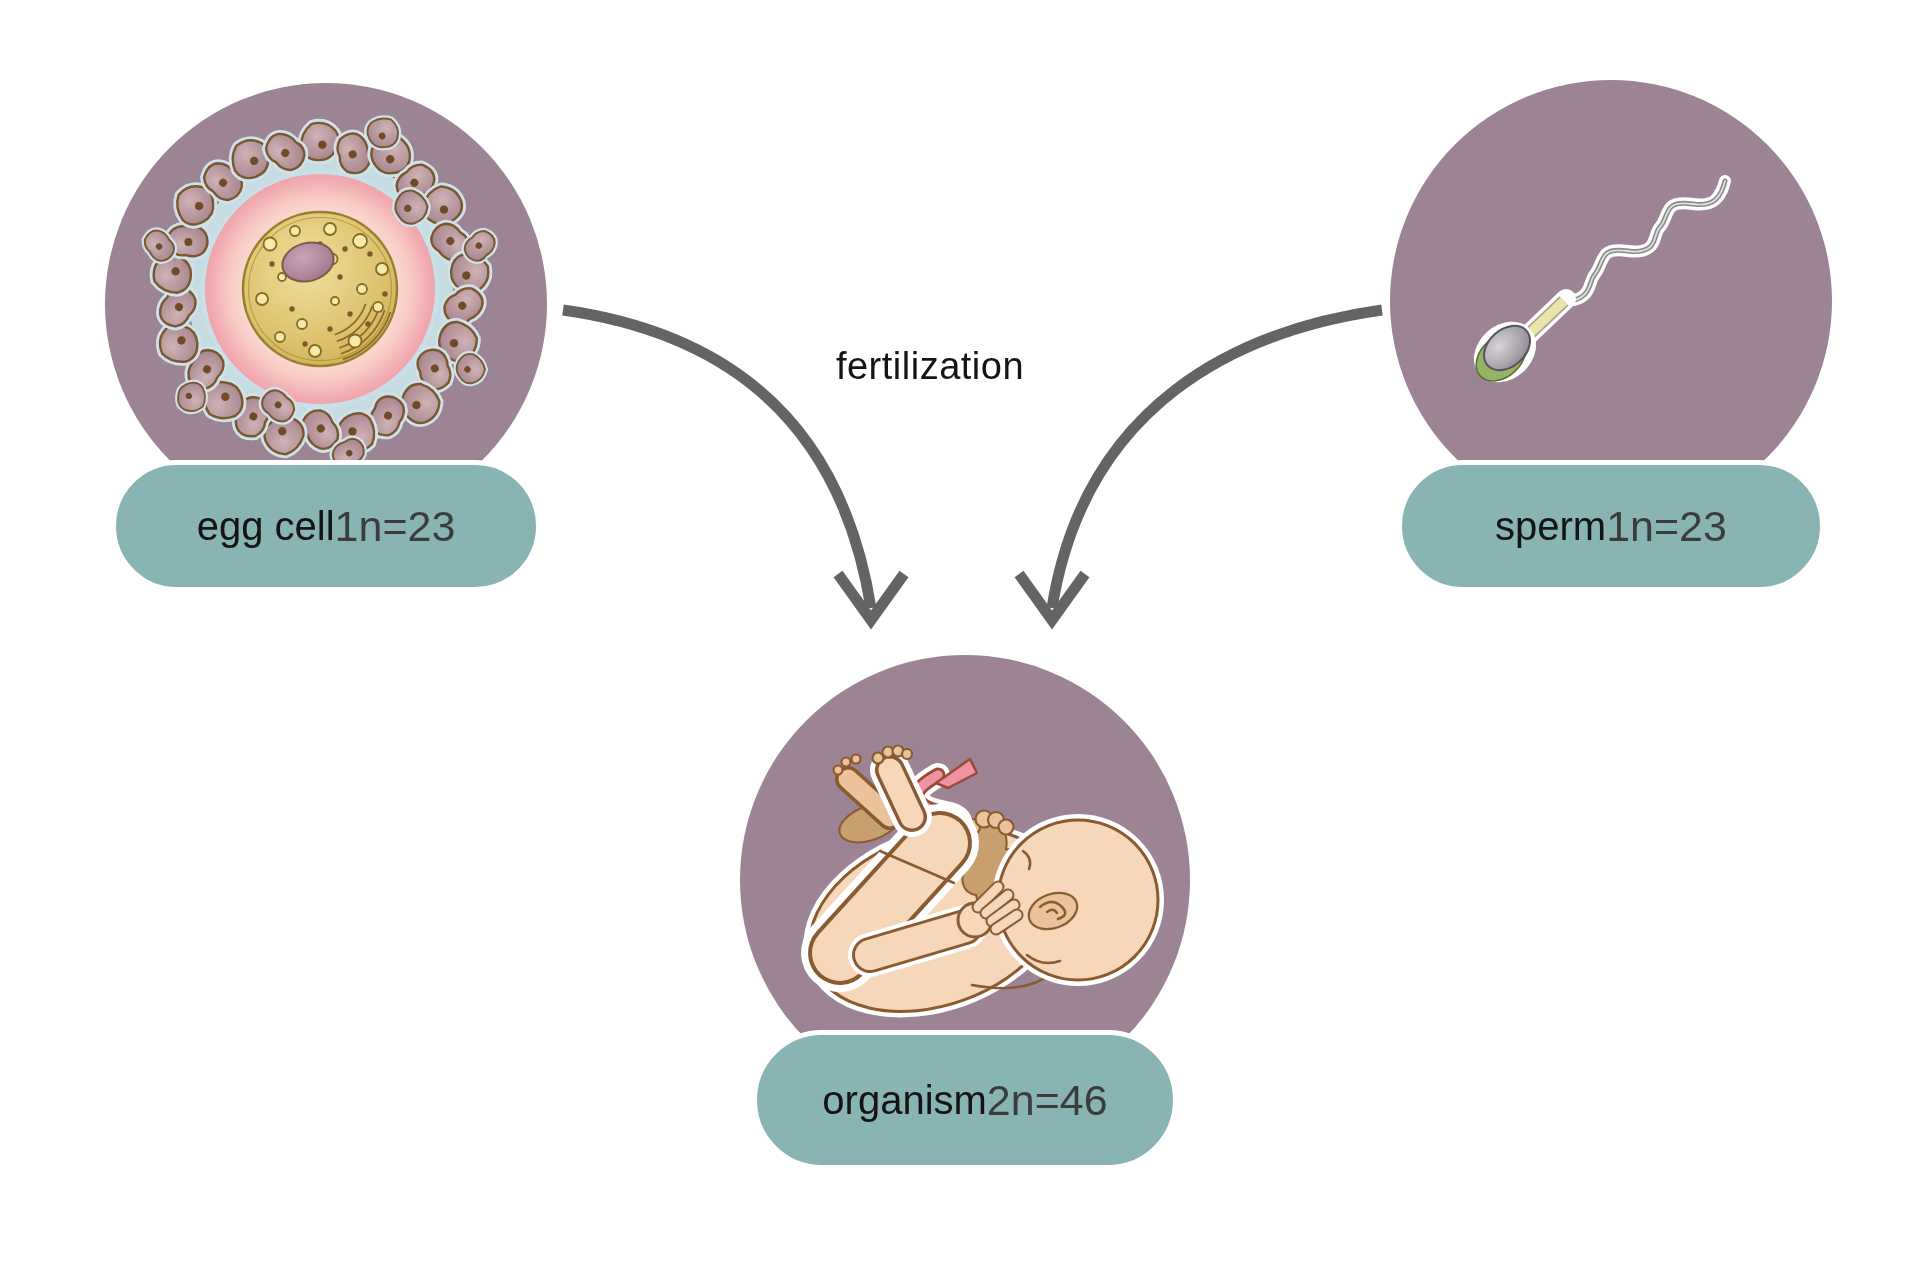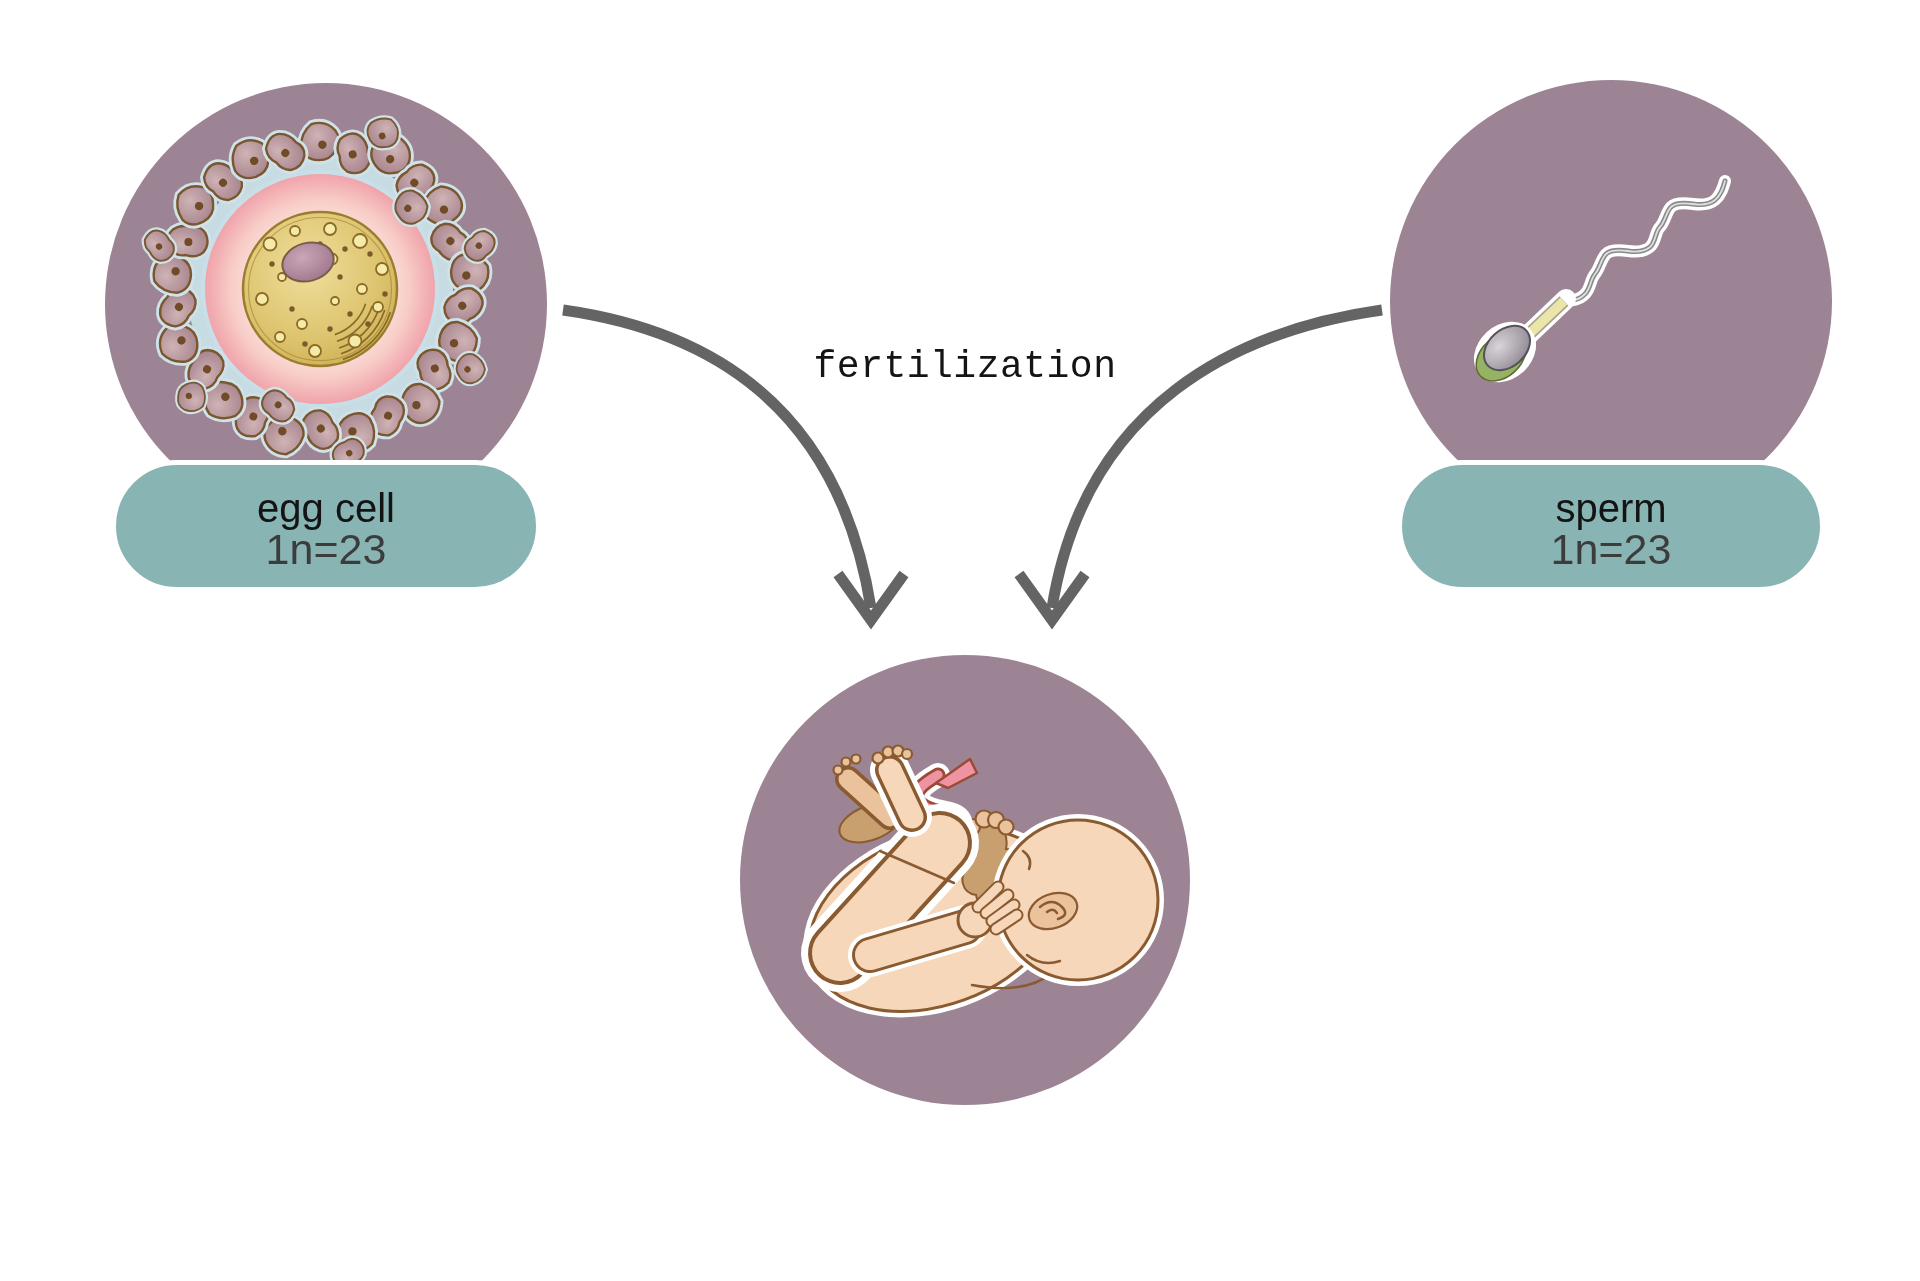--- a/index.html
+++ b/index.html
@@ -6,34 +6,34 @@
   body{
     width:1920px;height:1281px;position:relative;overflow:hidden;
     background:var(--background,#ffffff);
     font-family:"Liberation Sans", sans-serif;
   }
   .canvas{position:absolute;inset:0;width:1920px;height:1281px}
   .overlay{position:absolute;left:0;top:0;width:1920px;height:1281px;z-index:2;pointer-events:none}
   .arrow-shaft{fill:none;stroke:var(--arrow,#646464);stroke-width:11px}
   .arrow-head{fill:none;stroke:var(--arrow,#646464);stroke-width:11px;stroke-linejoin:miter}
   .fert-label{
-    position:absolute;left:965px;top:345px;transform:translateX(-50%);
-    font-size:38px;letter-spacing:.5px;color:var(--ink,#141414);z-index:3;white-space:nowrap;font-family:Liberation Mono, monospace;
+    position:absolute;left:930px;top:345px;transform:translateX(-50%);
+    font-size:38px;letter-spacing:.5px;color:var(--ink,#141414);z-index:3;white-space:nowrap;
   }
   .node{position:absolute}
   .circle{
     position:absolute;left:0;top:0;border-radius:50%;
     background:var(--circle,#9c8494);z-index:1;
   }
   .circle svg{position:absolute;left:0;top:0}
   .pill{
     position:absolute;left:50%;transform:translateX(-50%);
     background:var(--pill,#88b4b3);
     border:5px solid #fff;border-radius:80px;box-sizing:border-box;
-    display:flex;flex-direction:column;align-items:center;justify-content:center;
+    display:flex;align-items:center;justify-content:center;
     z-index:3;
   }
   .pill-main{font-size:40px;line-height:46px;color:var(--ink,#141414);white-space:nowrap}
   .pill-sub{font-size:43px;line-height:36px;color:var(--sub,#3c3c3c);white-space:nowrap}
 
   
   .cell-halo{fill:none;stroke:#cfe2ea;stroke-width:8}
   .cell-body{fill:url(#cellG);stroke:#7a572e;stroke-width:2.4}
   .cell-dot{fill:#6f4b27}
   .ves{fill:#f6eba6;stroke:#8a6a28;stroke-width:1.8}
@@ -297,15 +297,19 @@
             <path class="limb-f" stroke-width="9" d="M 238 252 L 258 232"></path>
           <path class="limb-o" stroke-width="13" d="M 246 258 L 268 240"></path>
             <path class="limb-f" stroke-width="9" d="M 246 258 L 268 240"></path>
           <path class="limb-o" stroke-width="13" d="M 252 266 L 274 250"></path>
             <path class="limb-f" stroke-width="9" d="M 252 266 L 274 250"></path>
           <path class="limb-o" stroke-width="13" d="M 256 274 L 277 260"></path>
             <path class="limb-f" stroke-width="9" d="M 256 274 L 277 260"></path>
         </g>
       </svg>
     </div>
+    <div class="pill" style="top:375px;width:426px;height:140px">
+      <div class="pill-main">organism</div>
+      <div class="pill-sub">2n=46</div>
+    </div>
   </section>
 
 </div>
 
 </body></html>

